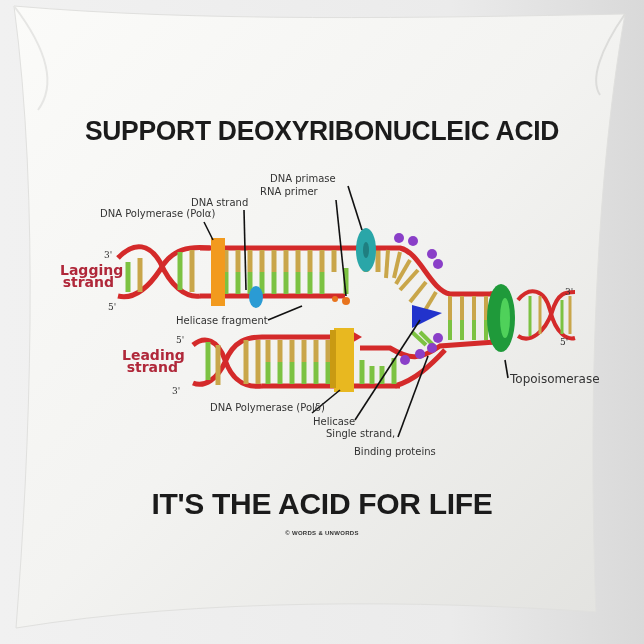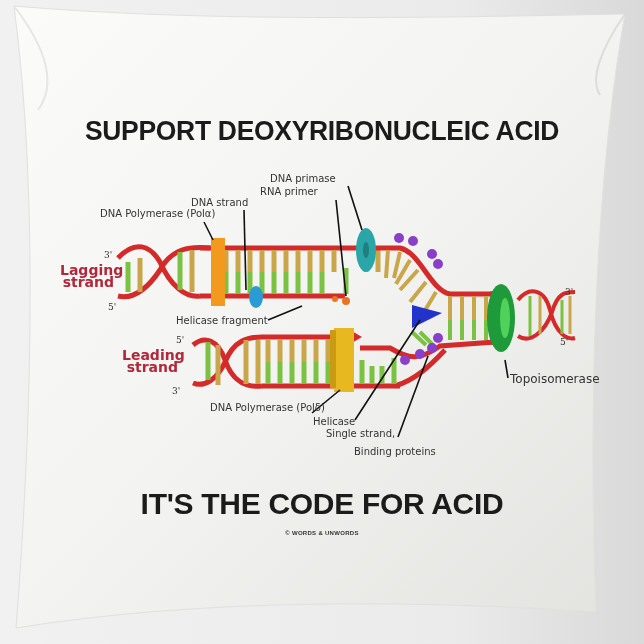--- a/index.html
+++ b/index.html
@@ -185,14 +185,14 @@
 <div class="lbl" style="left:326px;top:446px;padding-left:28px;">Binding proteins</div>
 <div class="lbl" style="left:510px;top:372px;font-size:12px;">Topoisomerase</div>
 
 <div class="end" style="left:104px;top:250px;">3'</div>
 <div class="end" style="left:108px;top:302px;">5'</div>
 <div class="end" style="left:176px;top:335px;">5'</div>
 <div class="end" style="left:172px;top:386px;">3'</div>
 <div class="end" style="left:565px;top:287px;">3'</div>
 <div class="end" style="left:560px;top:337px;">5'</div>
 
-<div class="title t2">IT'S THE CODE FOR ACID</div>
+<div class="title t2">IT'S THE ACID FOR LIFE</div>
 <div class="copy">© WORDS &amp; UNWORDS</div>
 
 </body></html>

